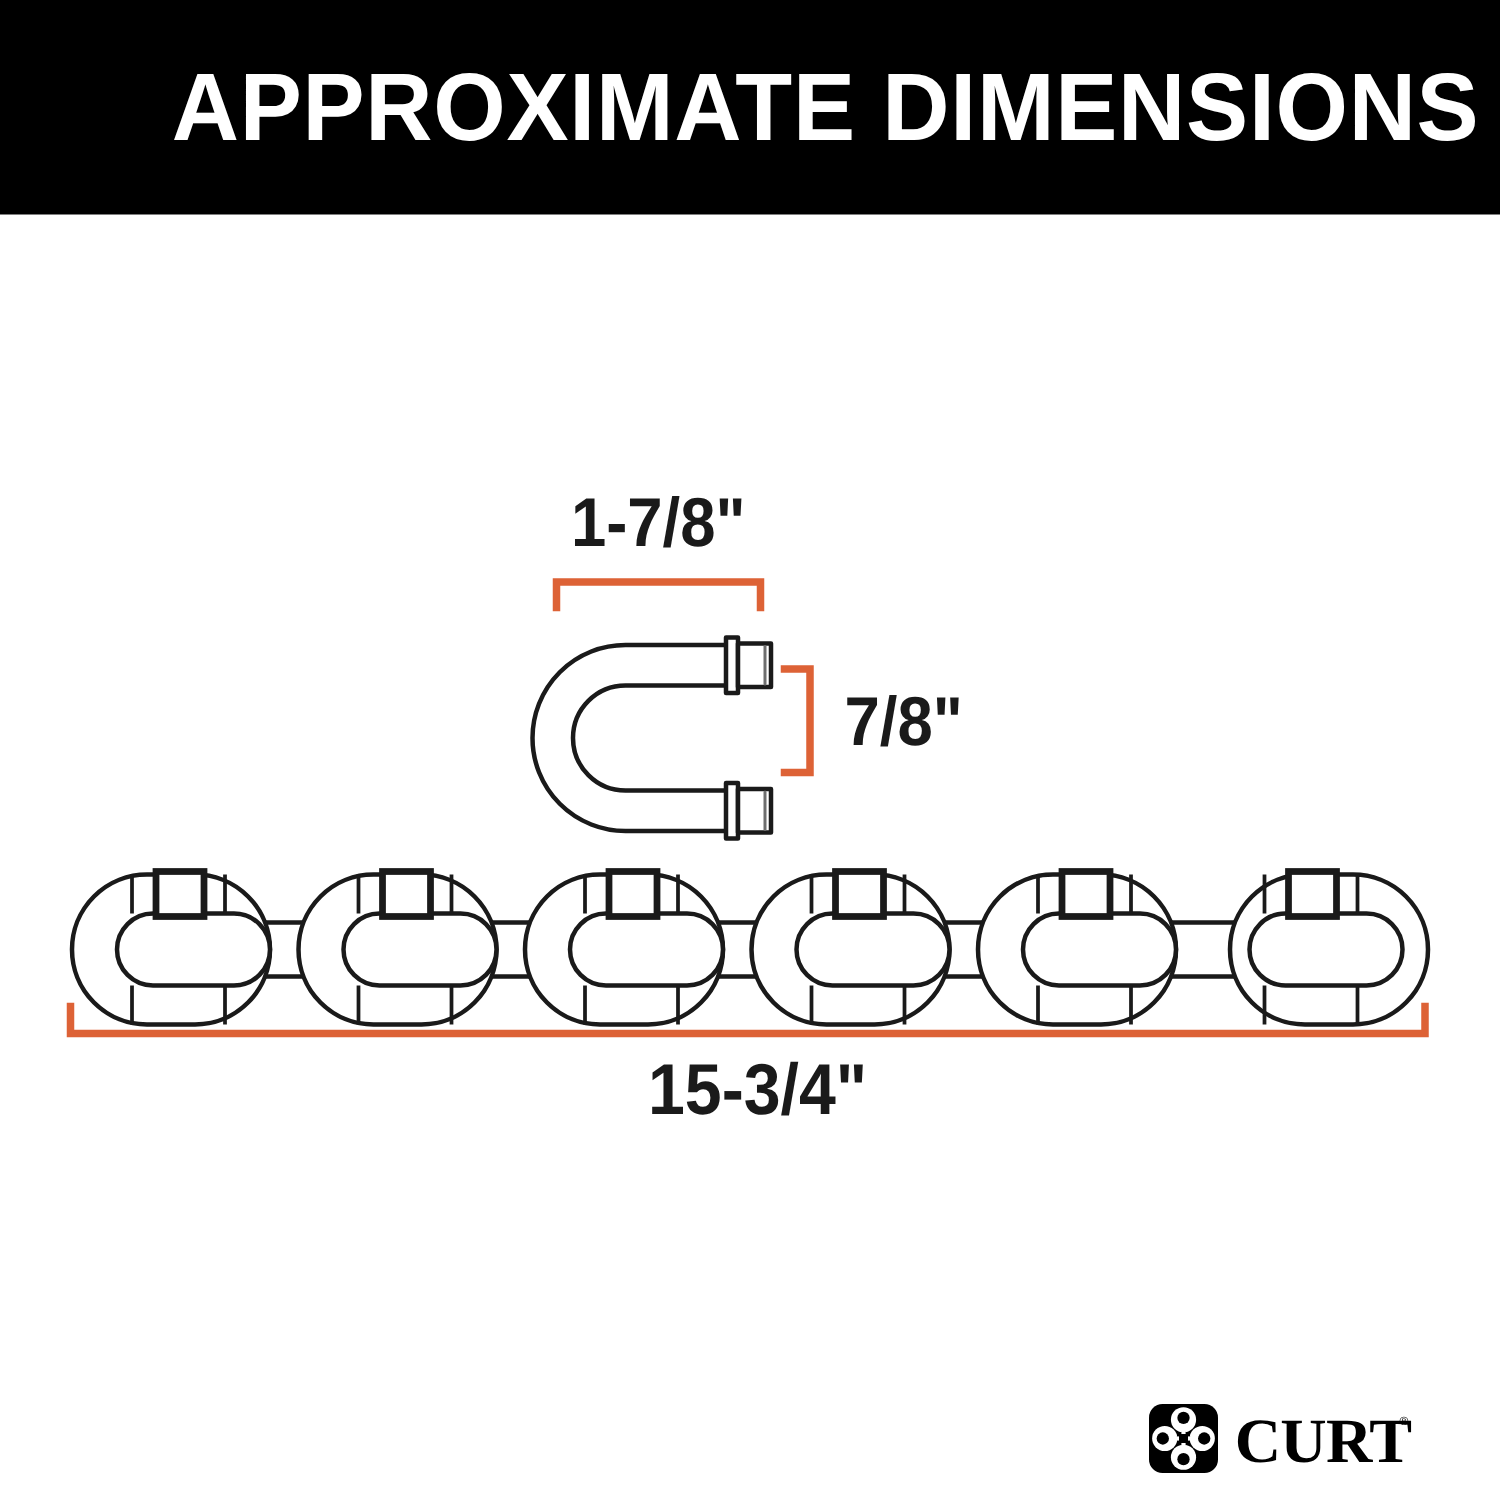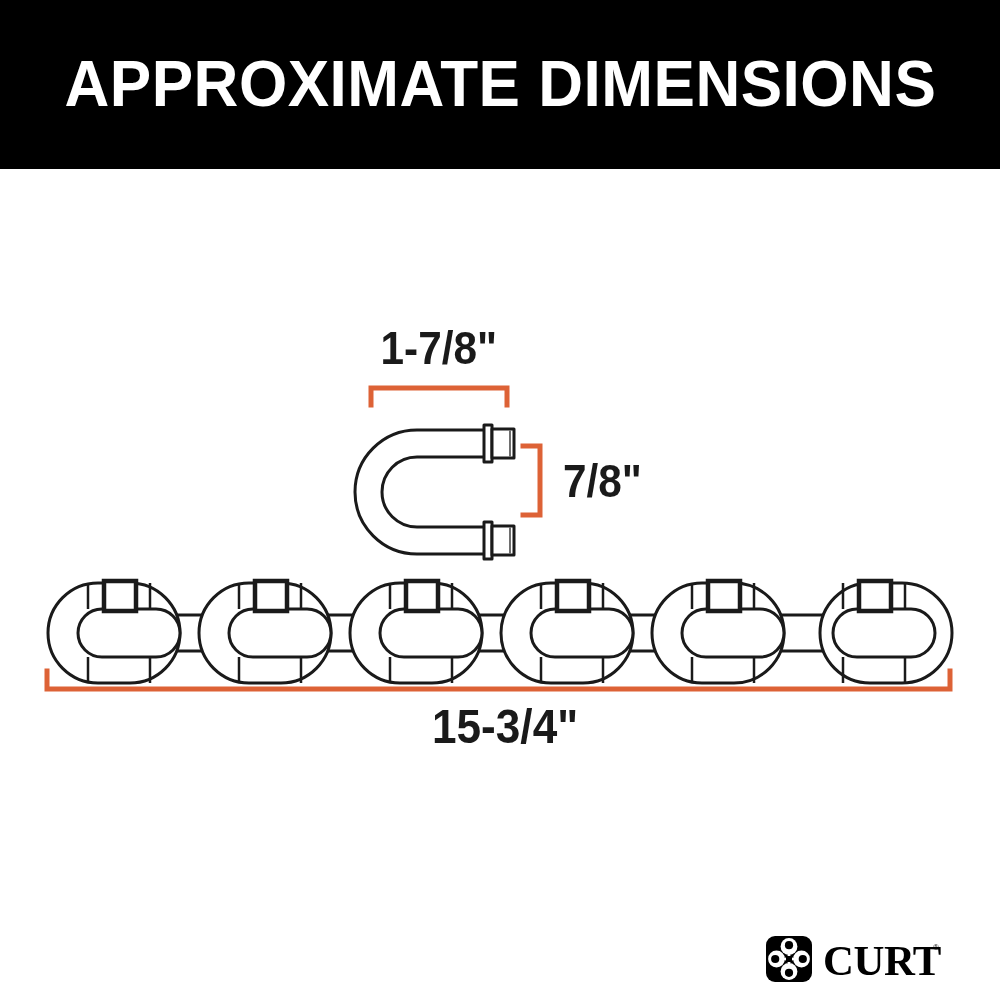--- a/index.html
+++ b/index.html
@@ -14,25 +14,25 @@
     font-family: "Liberation Sans", sans-serif;
     overflow: hidden;
   }
 
   
   #header-bar {
     position: absolute;
     left: 0;
     top: 0;
     width: 1000px;
-    height: 169px;
+    height: 143px;
     background: #000000;
     display: flex;
     align-items: center;
-    justify-content: center;
+    justify-content: flex-end;
   }
   #header-title {
     color: #ffffff;
     font-family: "Liberation Sans Narrow", "Liberation Sans", sans-serif;
     font-weight: bold;
     font-size: 64px;
     letter-spacing: 0.5px;
     line-height: 1;
     transform: scaleX(0.97);
     white-space: nowrap;

